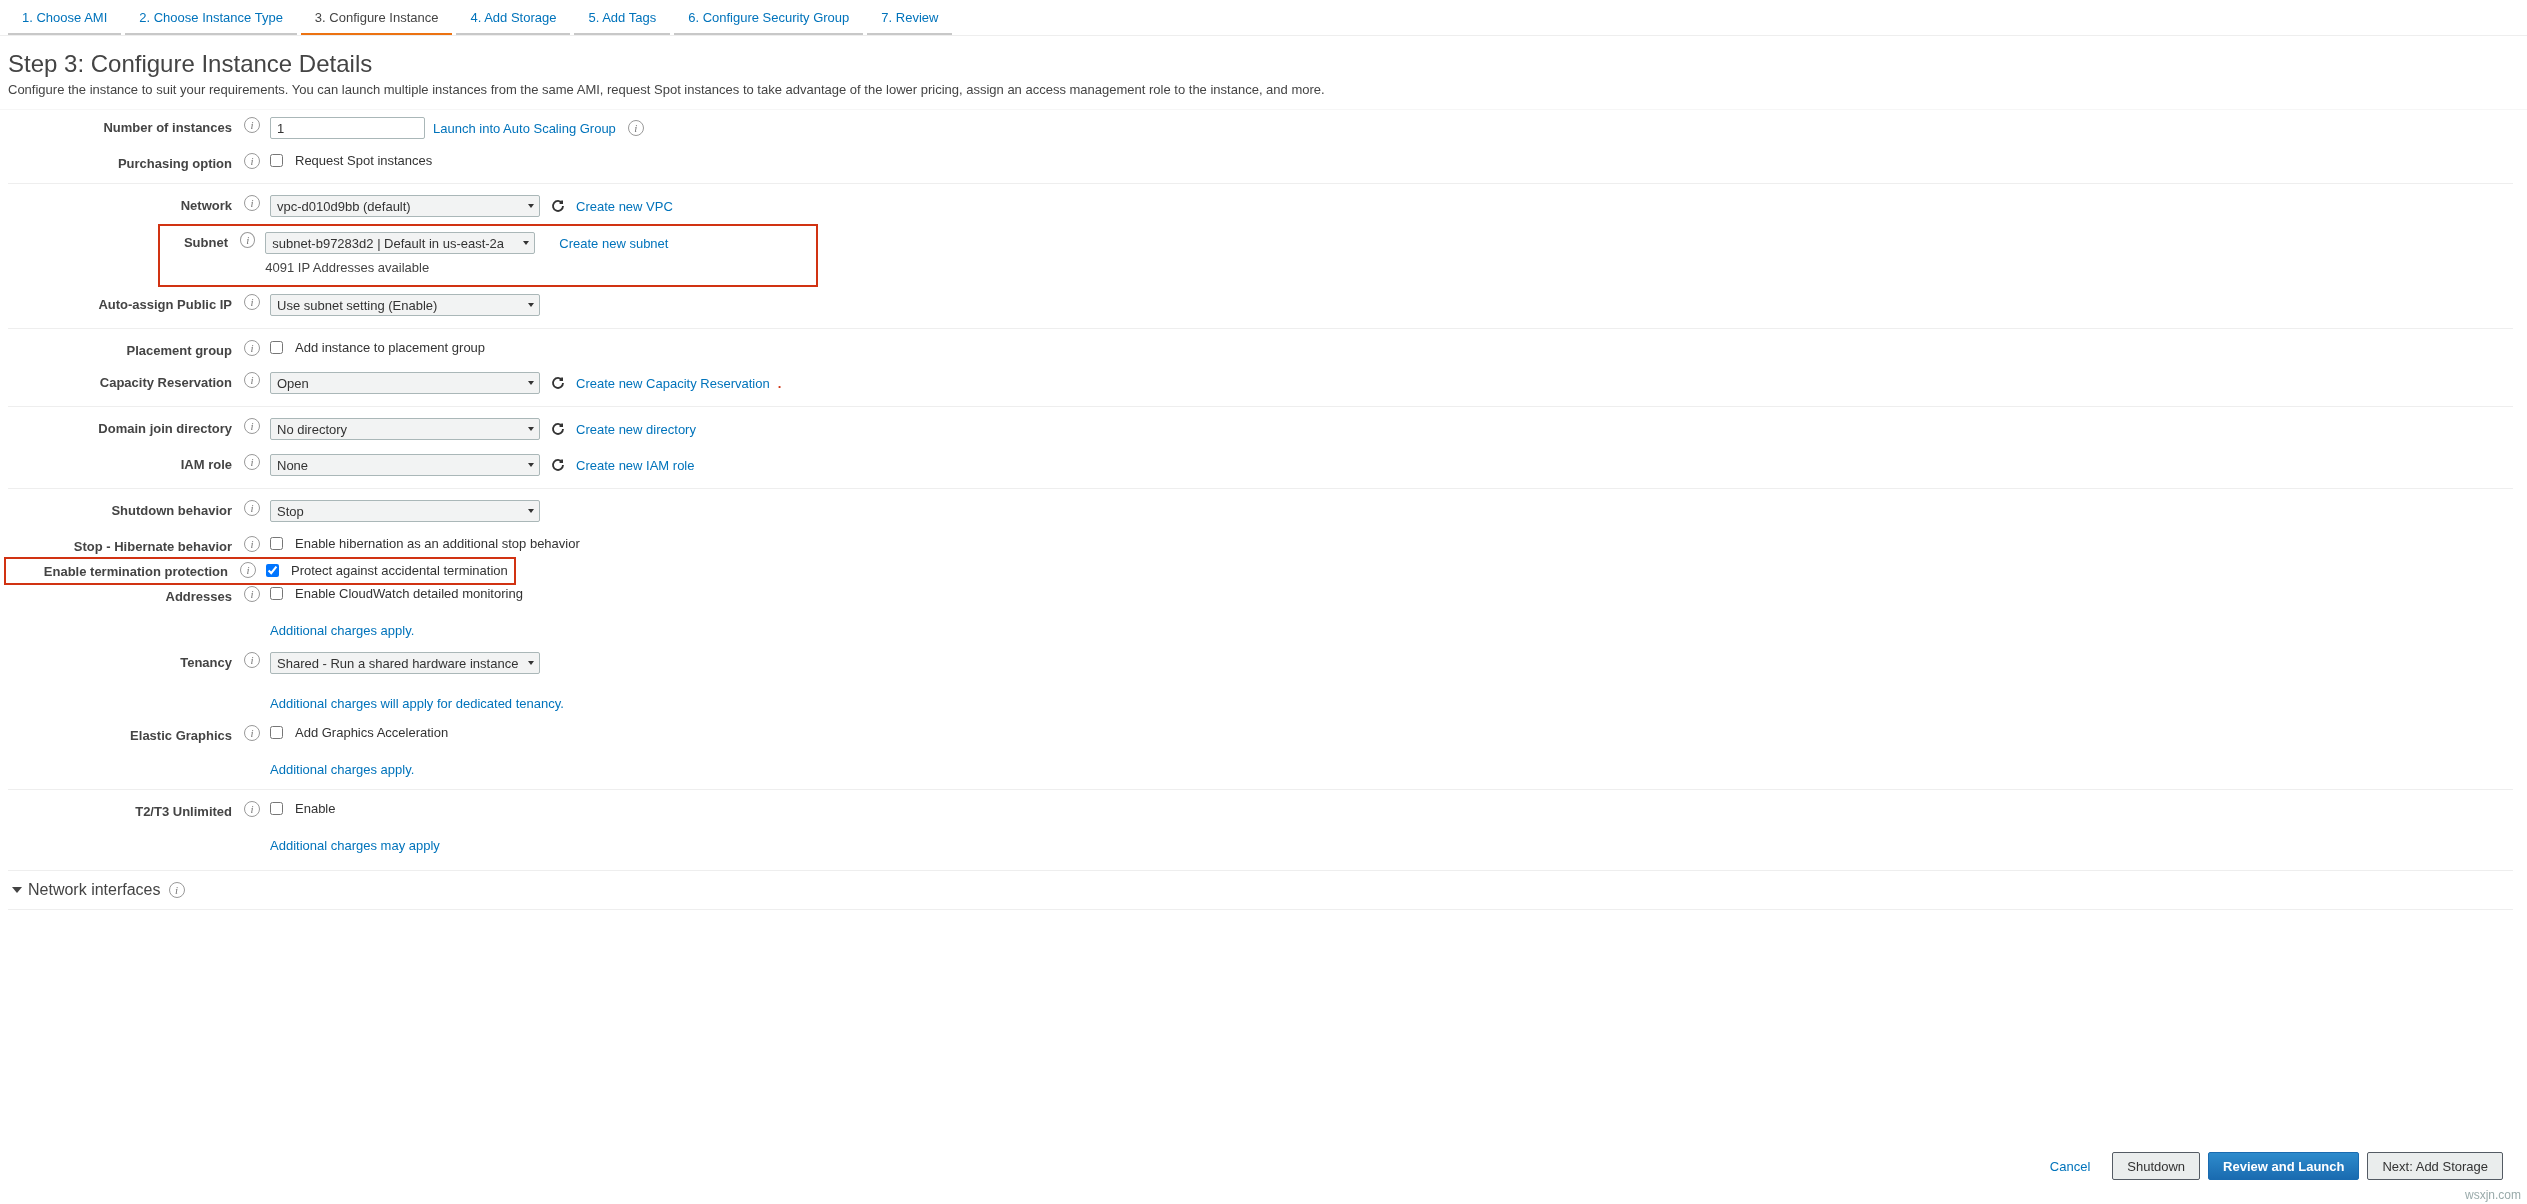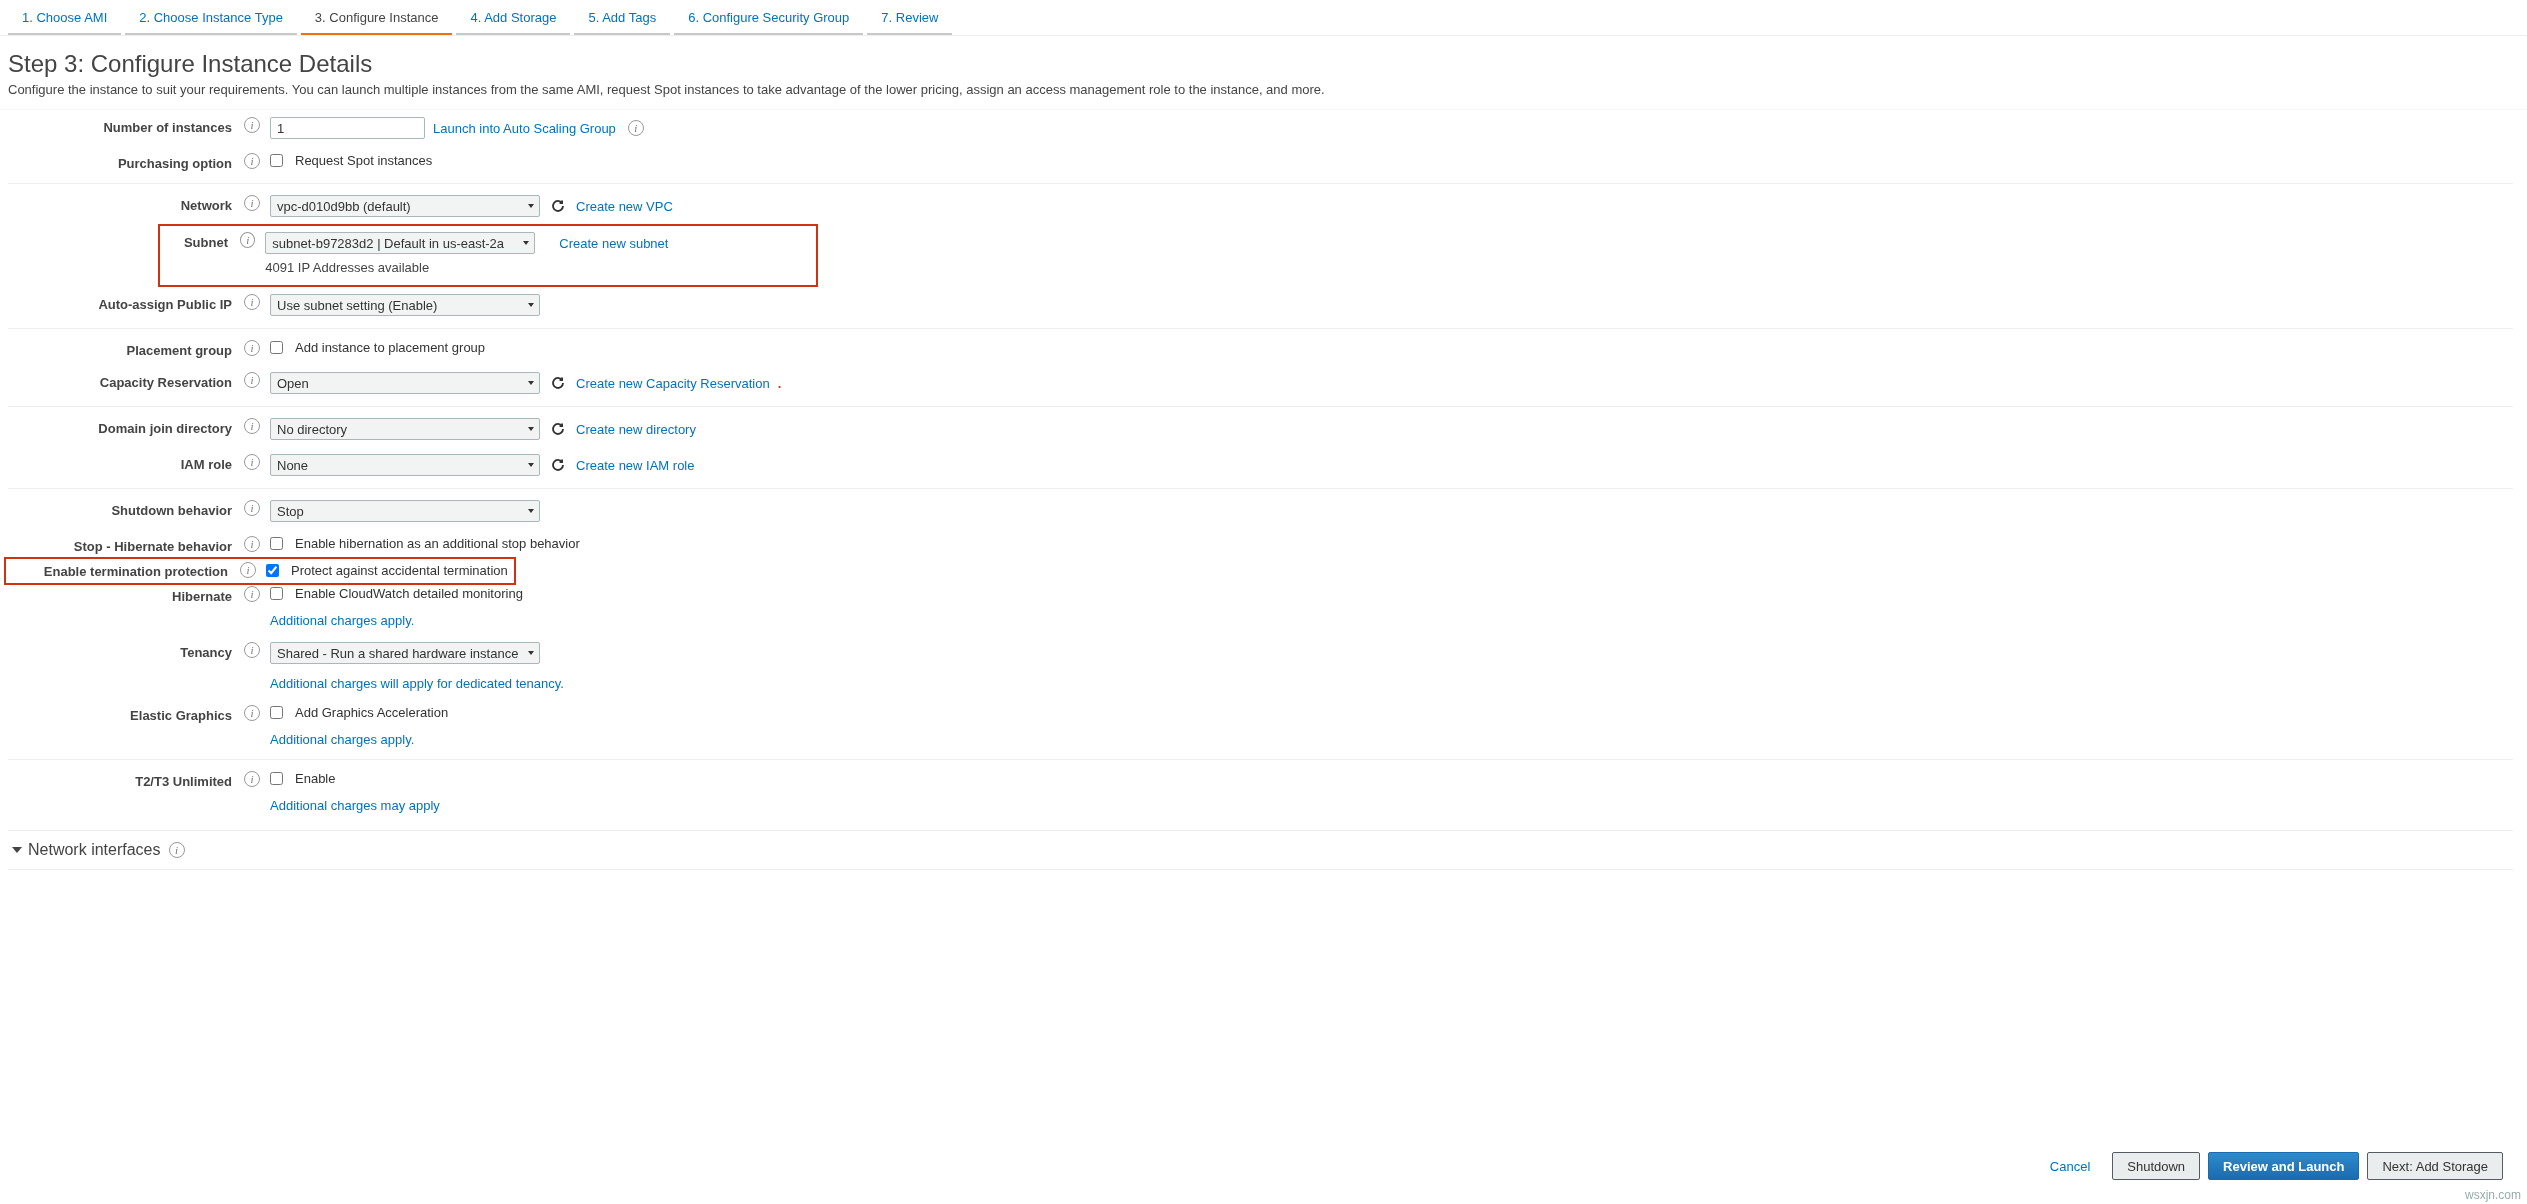--- a/index.html
+++ b/index.html
@@ -30,21 +30,21 @@
   .checkbox-row { display:flex; align-items:center; gap:12px; font-size:13px; }
   input[type=checkbox]{ margin:0;}
   .section-header { display:flex; align-items:center; gap:6px; padding:10px 4px; border-top:1px solid #eee; margin-top:10px; font-size:16px; color:#444;}
   .caret { width:0;height:0;border-left:5px solid transparent;border-right:5px solid transparent;border-top:6px solid #444;}
   .footer-bar { position:fixed; bottom:16px; left:0; right:24px; display:flex; justify-content:flex-end; gap:8px; padding:8px 0; background:transparent;}
   .btn { height:28px; padding:0 14px; border:1px solid #545b64; background:#eaeded; color:#333; font-size:13px; border-radius:2px; cursor:pointer;}
   .btn.link-btn { border:none; background:transparent; color:#0073bb;}
   .btn.primary { background:#006dcc; background:linear-gradient(#2e8bcc,#1a6bb0); border-color:#1a6bb0; color:#fff; font-weight:700;}
   .watermark { position:fixed; bottom:2px; right:6px; font-size:12px; color:#9aa;}
   .red-dot { color:#d13212; font-weight:700; display:inline-block; width:6px;}
-  .subnote-link { color:#0073bb; display:block; width:100%; margin-top:6px; }
+  .subnote-link { color:#0073bb; display:block; width:100%; margin-top:16px; }
   .row-block { display:flex; flex-direction:row; align-items:flex-start;}
 </style>
 </head>
 <body>
 
 <div class="tabs">
   <div class="tab">1. Choose AMI</div>
   <div class="tab">2. Choose Instance Type</div>
   <div class="tab active">3. Configure Instance</div>
   <div class="tab">4. Add Storage</div>
@@ -194,21 +194,21 @@
       <div class="label-col" style="width:228px;min-width:228px;"><span>Enable termination protection</span></div>
       <span class="info">i</span>
       <div class="control-col checkbox-row">
         <input type="checkbox" checked="" style="">
         <span>Protect against accidental termination</span>
       </div>
     </div>
   </div>
 
   <div class="form-row">
-    <div class="label-col"><span>Hibernate</span></div>
+    <div class="label-col"><span>Addresses</span></div>
     <span class="info">i</span>
     <div class="control-col row-block">
       <div class="checkbox-row">
         <input type="checkbox" style="">
         <span>Enable CloudWatch detailed monitoring</span>
       </div>
       <span class="subnote-link">Additional charges apply.</span>
     </div>
   </div>
 

